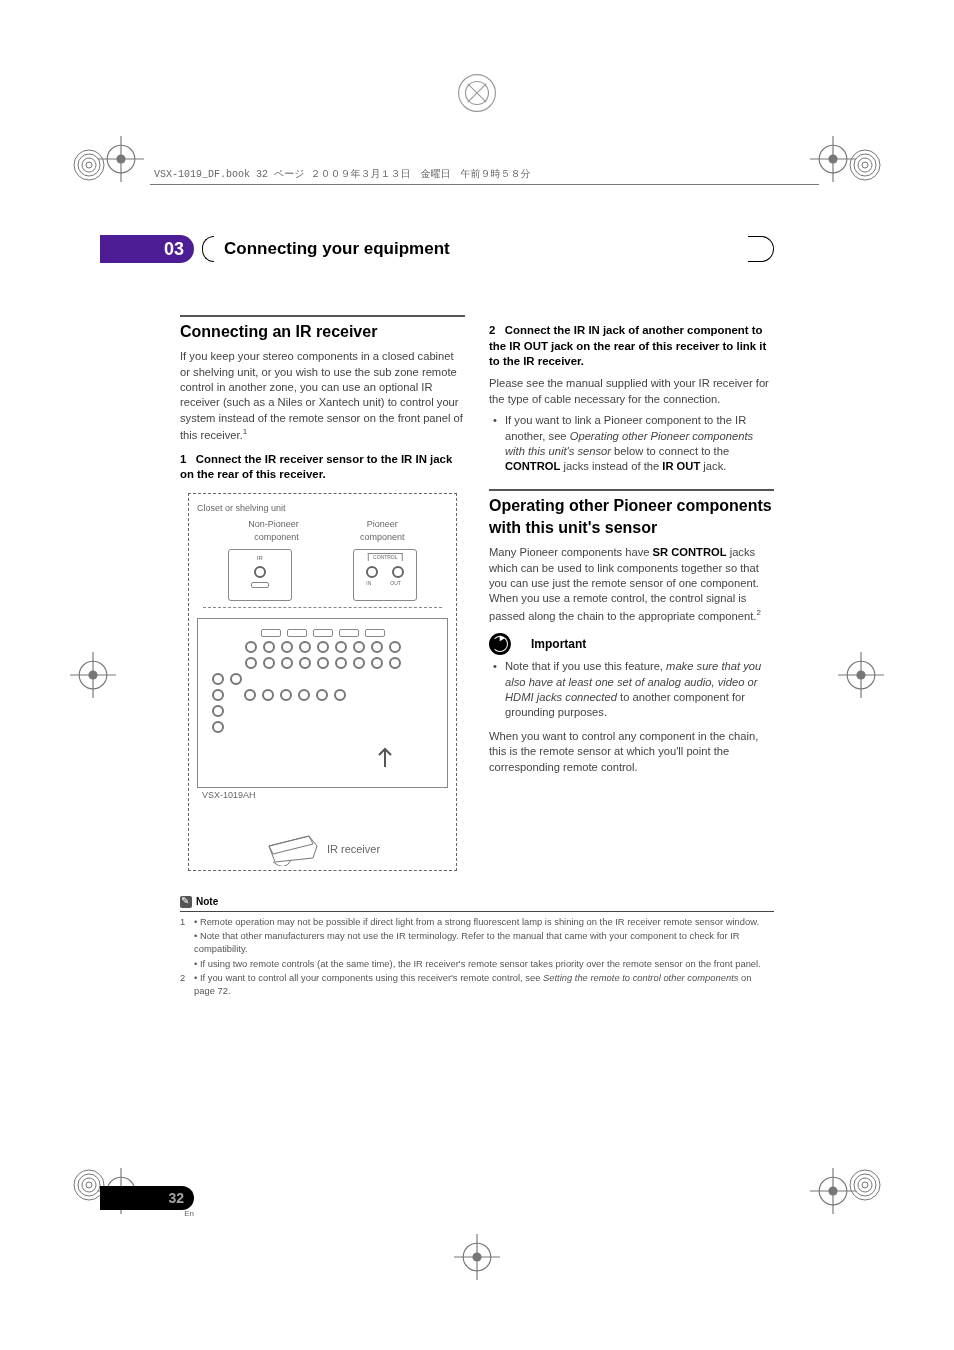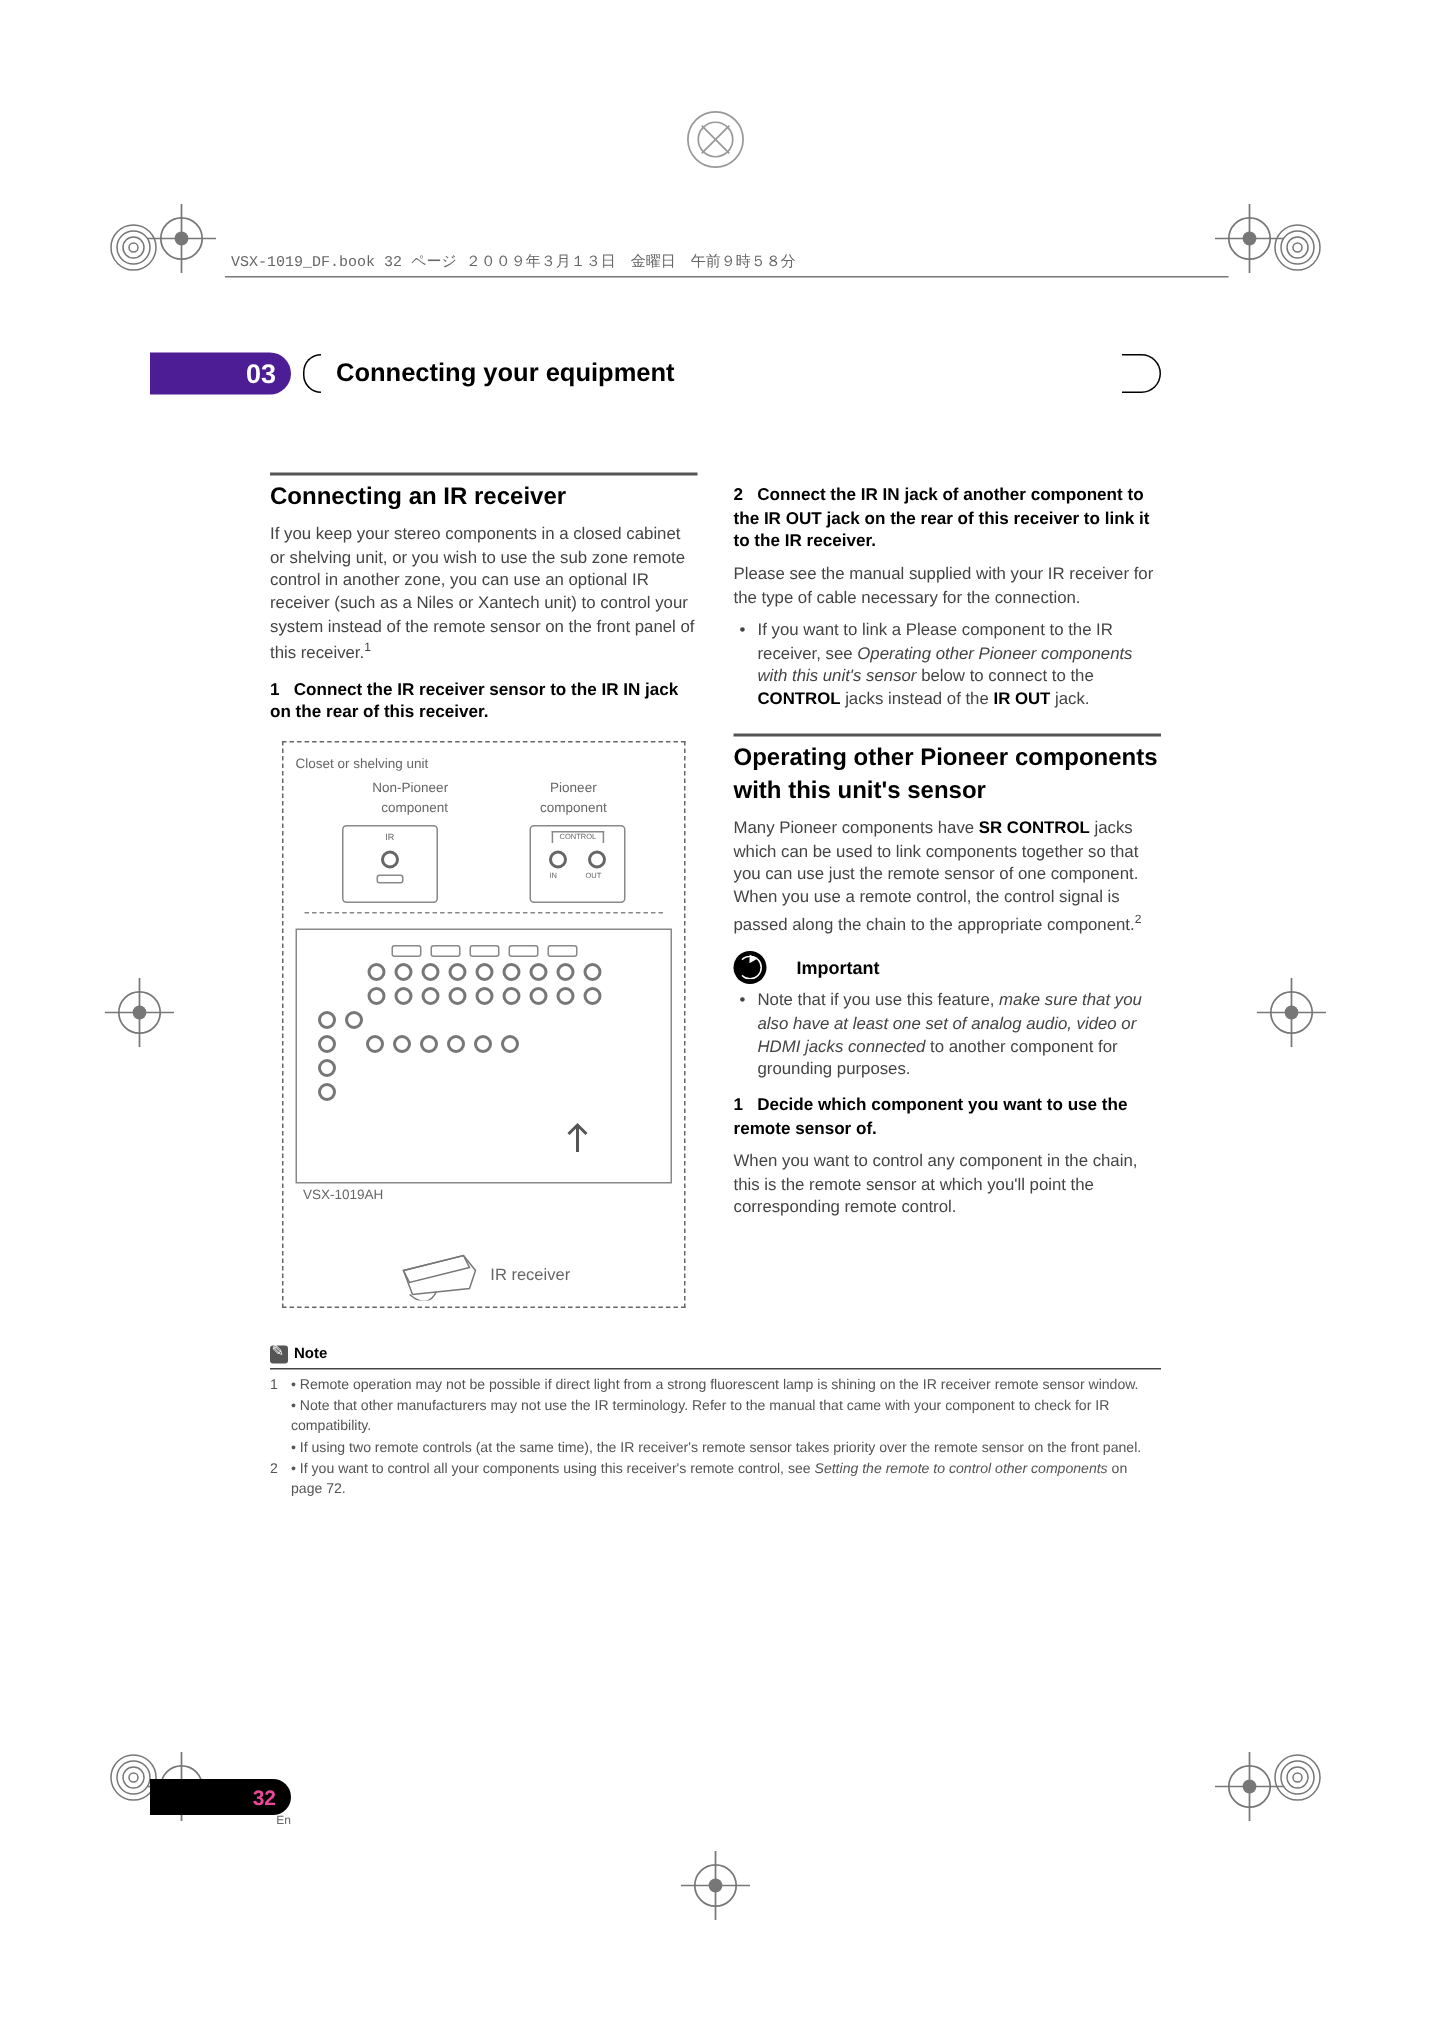--- a/index.html
+++ b/index.html
@@ -144,21 +144,21 @@
   .note-txt { flex:1; }
 
   .page-num-badge {
     position: absolute;
     left: -80px;
     bottom: -10px;
     width: 94px;
     height: 24px;
     border-radius: 0 12px 12px 0;
     background: #000;
-    color: #ec4899;
+    color: #a3a3a3;
     display: flex;
     flex-direction: column;
     align-items: flex-end;
     justify-content: center;
     padding-right: 10px;
   }
   .page-num-badge .pg { font-size: 14px; font-weight: bold; line-height: 1; }
   .page-lang { font-size: 8px; color: #666; position: absolute; left: -70px; bottom: -18px; width: 84px; text-align: right; }
 
   sup { font-size: 8px; vertical-align: super; }
@@ -350,42 +350,39 @@
       </div>
     </div>
 
     <div class="col">
       <p class="step-head">
         <span>2</span>&nbsp;&nbsp;&nbsp;<span>Connect the IR IN jack of another component to the IR OUT jack on the rear of this receiver to link it to the IR receiver.</span>
       </p>
       <p class="step-body">Please see the manual supplied with your IR receiver for the type of cable necessary for the connection.</p>
       <ul class="bullets">
         <li>
-          <span>If you want to link a Please component to the IR receiver, see </span><i>Operating other Pioneer components with this unit's sensor</i><span> below to connect to the </span><b>CONTROL</b><span> jacks instead of the </span><b>IR OUT</b><span> jack.</span>
+          <span>If you want to link a Pioneer component to the IR another, see </span><i>Operating other Pioneer components with this unit's sensor</i><span> below to connect to the </span><b>CONTROL</b><span> jacks instead of the </span><b>IR OUT</b><span> jack.</span>
         </li>
       </ul>
 
       <h2 class="section" style="margin-top:14px">Operating other Pioneer components with this unit's sensor</h2>
       <p>
         <span>Many Pioneer components have </span><b>SR CONTROL</b><span> jacks which can be used to link components together so that you can use just the remote sensor of one component. When you use a remote control, the control signal is passed along the chain to the appropriate component.</span><sup>2</sup>
       </p>
 
       <div class="important">
         <div class="important-icon"></div>
         <div class="important-label">Important</div>
       </div>
       <ul class="bullets">
         <li>
           <span>Note that if you use this feature, </span><i>make sure that you also have at least one set of analog audio, video or HDMI jacks connected</i><span> to another component for grounding purposes.</span>
         </li>
       </ul>
 
-      <p class="step-head">
-        <span>1</span>&nbsp;&nbsp;&nbsp;<span>Decide which component you want to use the remote sensor of.</span>
-      </p>
       <p class="step-body">When you want to control any component in the chain, this is the remote sensor at which you'll point the corresponding remote control.</p>
     </div>
   </div>
 
   <div class="note-sec">
     <div class="note-head">
       <div class="note-icon"></div>
       <div class="note-label">Note</div>
     </div>
     <div id="notes-body">

